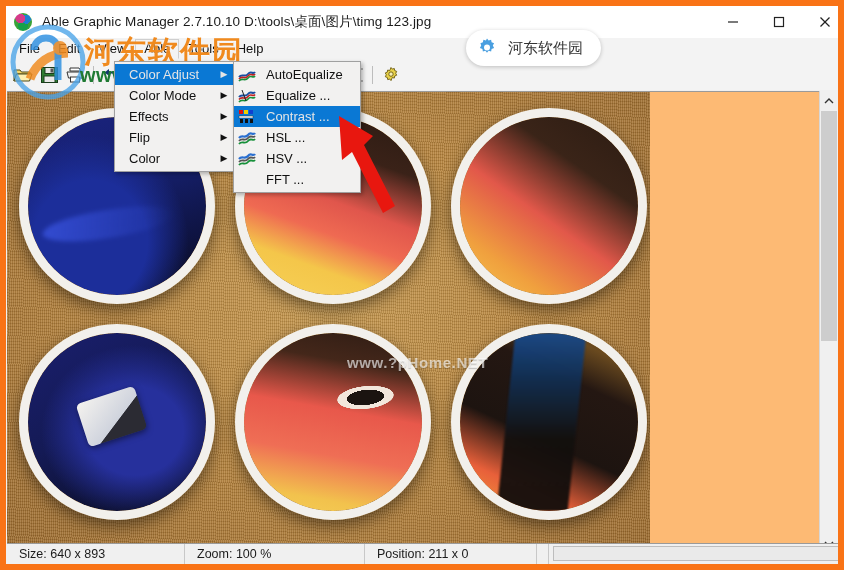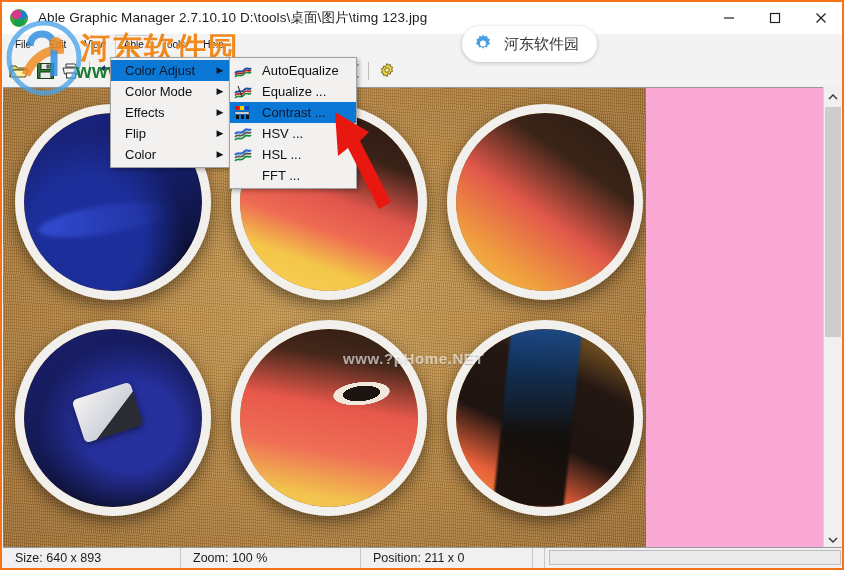--- a/index.html
+++ b/index.html
@@ -5,21 +5,21 @@
   * { box-sizing: border-box; margin: 0; padding: 0; }
   html, body {
     width: 844px; height: 570px;
     font-family: "Liberation Sans", sans-serif;
     overflow: hidden; background: #ffffff;
   }
 
   .window {
     position: absolute; left:0; top:0;
     width: 844px; height: 570px;
-    border: 2px solid #f97316;
+    border: 6px solid #f97316;
     background: #f0f0f0;
     overflow: hidden;
   }
 
   
   .titlebar {
     position: absolute; left:0; top:0; width:842px; height:32px;
     background:#ffffff;
     display:flex; align-items:center;
   }
@@ -43,21 +43,21 @@
   }
   .winbtn svg { display:block; }
 
   
   .menubar {
     position:absolute; left:0; top:32px; width:842px; height:22px;
     background:#f3f3f3;
     display:flex; align-items:center; padding-left:4px;
   }
   .menuitem {
-    font-size:10px; color:#111; padding:2px 9px; line-height:16px;
+    font-size:13px; color:#111; padding:2px 9px; line-height:16px;
     white-space:nowrap;
   }
   .menuitem.open {
     background:#f3f3f3;
     border:1px solid #cfcfcf;
     border-bottom-color:#f3f3f3;
     padding:1px 8px;
   }
 
   
@@ -65,21 +65,21 @@
     position:absolute; left:0; top:54px; width:842px; height:30px;
     background:#f3f3f3;
     display:flex; align-items:center; padding-left:4px;
   }
   .tbtn { width:26px; height:24px; display:flex; align-items:center; justify-content:center; }
   .tsep { width:1px; height:18px; background:#bdbdbd; margin:0 5px; }
 
   
   .canvas-area {
     position:absolute; left:1px; top:85px; width:824px; height:463px;
-    background:#f9a8d4; overflow:hidden;
+    background:#fdba74; overflow:hidden;
     border-top:1px solid #9a9a9a;
     padding-left:36px;
   }
   .photo {
     position:absolute; left:0; top:0; width:643px; height:463px;
     overflow:hidden;
     background:
       repeating-linear-gradient(92deg, rgba(255,255,255,.10) 0 1px, rgba(0,0,0,.07) 1px 2px),
       repeating-linear-gradient(4deg, rgba(0,0,0,.08) 0 1px, rgba(255,255,255,.06) 1px 3px),
       radial-gradient(ellipse at 50% 45%, #c99a4e 0%, #b9853c 45%, #9c6a2c 100%);
@@ -197,21 +197,21 @@
     box-shadow:2px 2px 4px rgba(0,0,0,.28);
     padding:2px 0;
     z-index:40;
   }
   .menu-1 { left:108px; top:55px; width:120px; }
   .menu-2 { left:227px; top:55px; width:128px; }
   .mrow {
     display:flex; align-items:center; height:21px;
     font-size:13px; color:#111; padding:0 4px; white-space:nowrap;
   }
-  .mrow.sel { background:#0a78d4; color:#0f172a; }
+  .mrow.sel { background:#0a78d4; color:#e5e5e5; }
   .m-icon { width:20px; height:16px; margin-right:6px; flex:0 0 auto; }
   .m-label { flex:1; padding-left:10px; }
   .menu-2 .m-label { padding-left:2px; }
   .m-arrow { width:10px; text-align:center; font-size:9px; line-height:21px; }
 
   
   .ic { display:block; width:18px; height:15px; }
 
   
   .red-arrow { position:absolute; left:325px; top:100px; z-index:60; pointer-events:none; }
@@ -438,32 +438,32 @@
 
 
     <div class="mrow">
       <span class="m-icon">
         <svg class="ic" viewBox="0 0 18 15">
           <path d="M1 8c3-4 6 1 9-3s5 1 7-2" fill="none" stroke="#2a6fd0" stroke-width="2.2"></path>
           <path d="M1 11c3-4 6 1 9-3s5 1 7-2" fill="none" stroke="#555" stroke-width="1.8"></path>
           <path d="M1 14c3-4 6 1 9-3s5 1 7-2" fill="none" stroke="#17903a" stroke-width="1.8"></path>
         </svg>
       </span>
-      <span class="m-label">HSV ...</span>
+      <span class="m-label">HSL ...</span>
     </div>
 
     <div class="mrow">
       <span class="m-icon">
         <svg class="ic" viewBox="0 0 18 15">
           <path d="M1 8c3-4 6 1 9-3s5 1 7-2" fill="none" stroke="#2a6fd0" stroke-width="2.2"></path>
           <path d="M1 11c3-4 6 1 9-3s5 1 7-2" fill="none" stroke="#555" stroke-width="1.8"></path>
           <path d="M1 14c3-4 6 1 9-3s5 1 7-2" fill="none" stroke="#17903a" stroke-width="1.8"></path>
         </svg>
       </span>
-      <span class="m-label">HSL ...</span>
+      <span class="m-label">HSV ...</span>
     </div>
 
     <div class="mrow">
       <span class="m-icon"></span>
       <span class="m-label">FFT ...</span>
     </div>
   </div>
 
   <div class="red-arrow">
     <svg width="100" height="115" viewBox="0 0 100 115">

